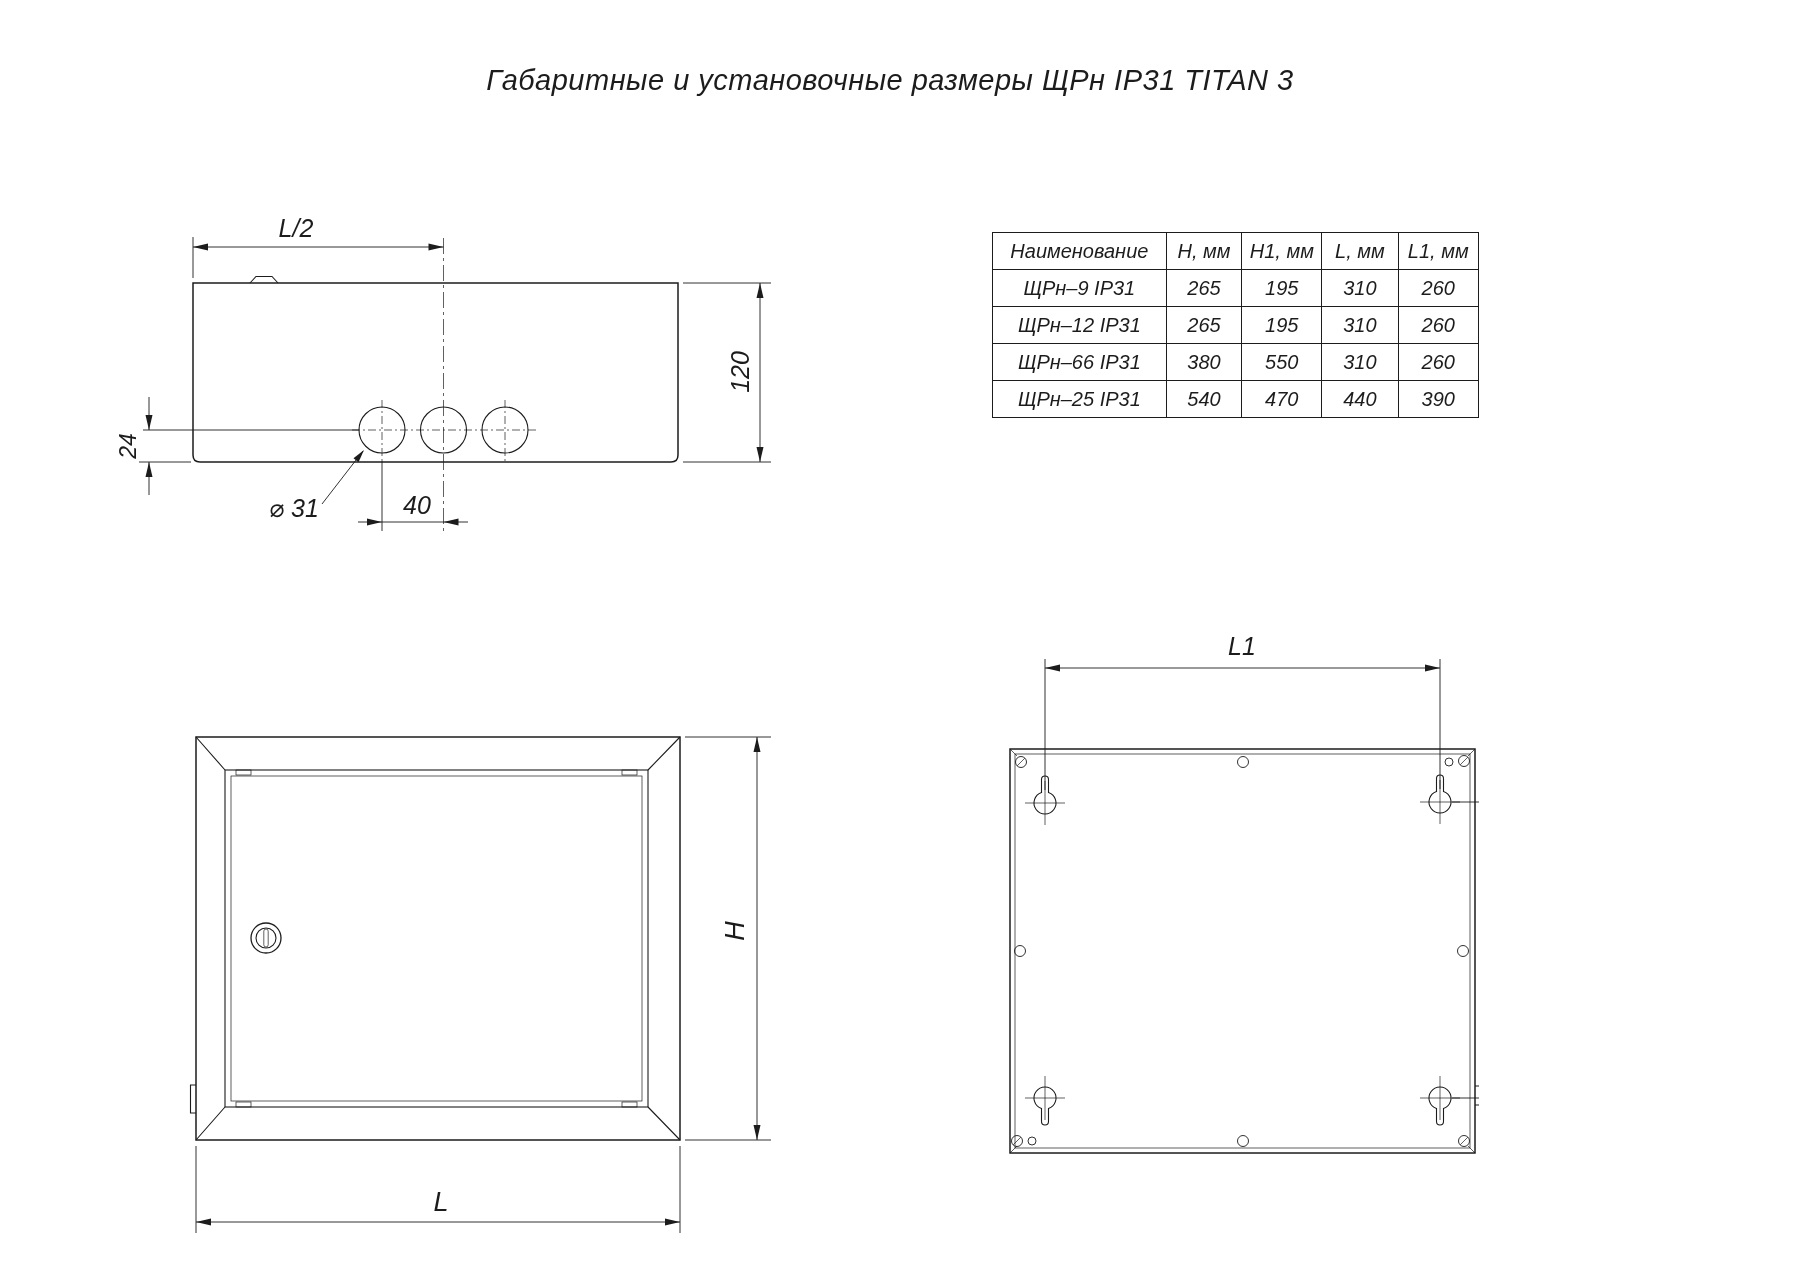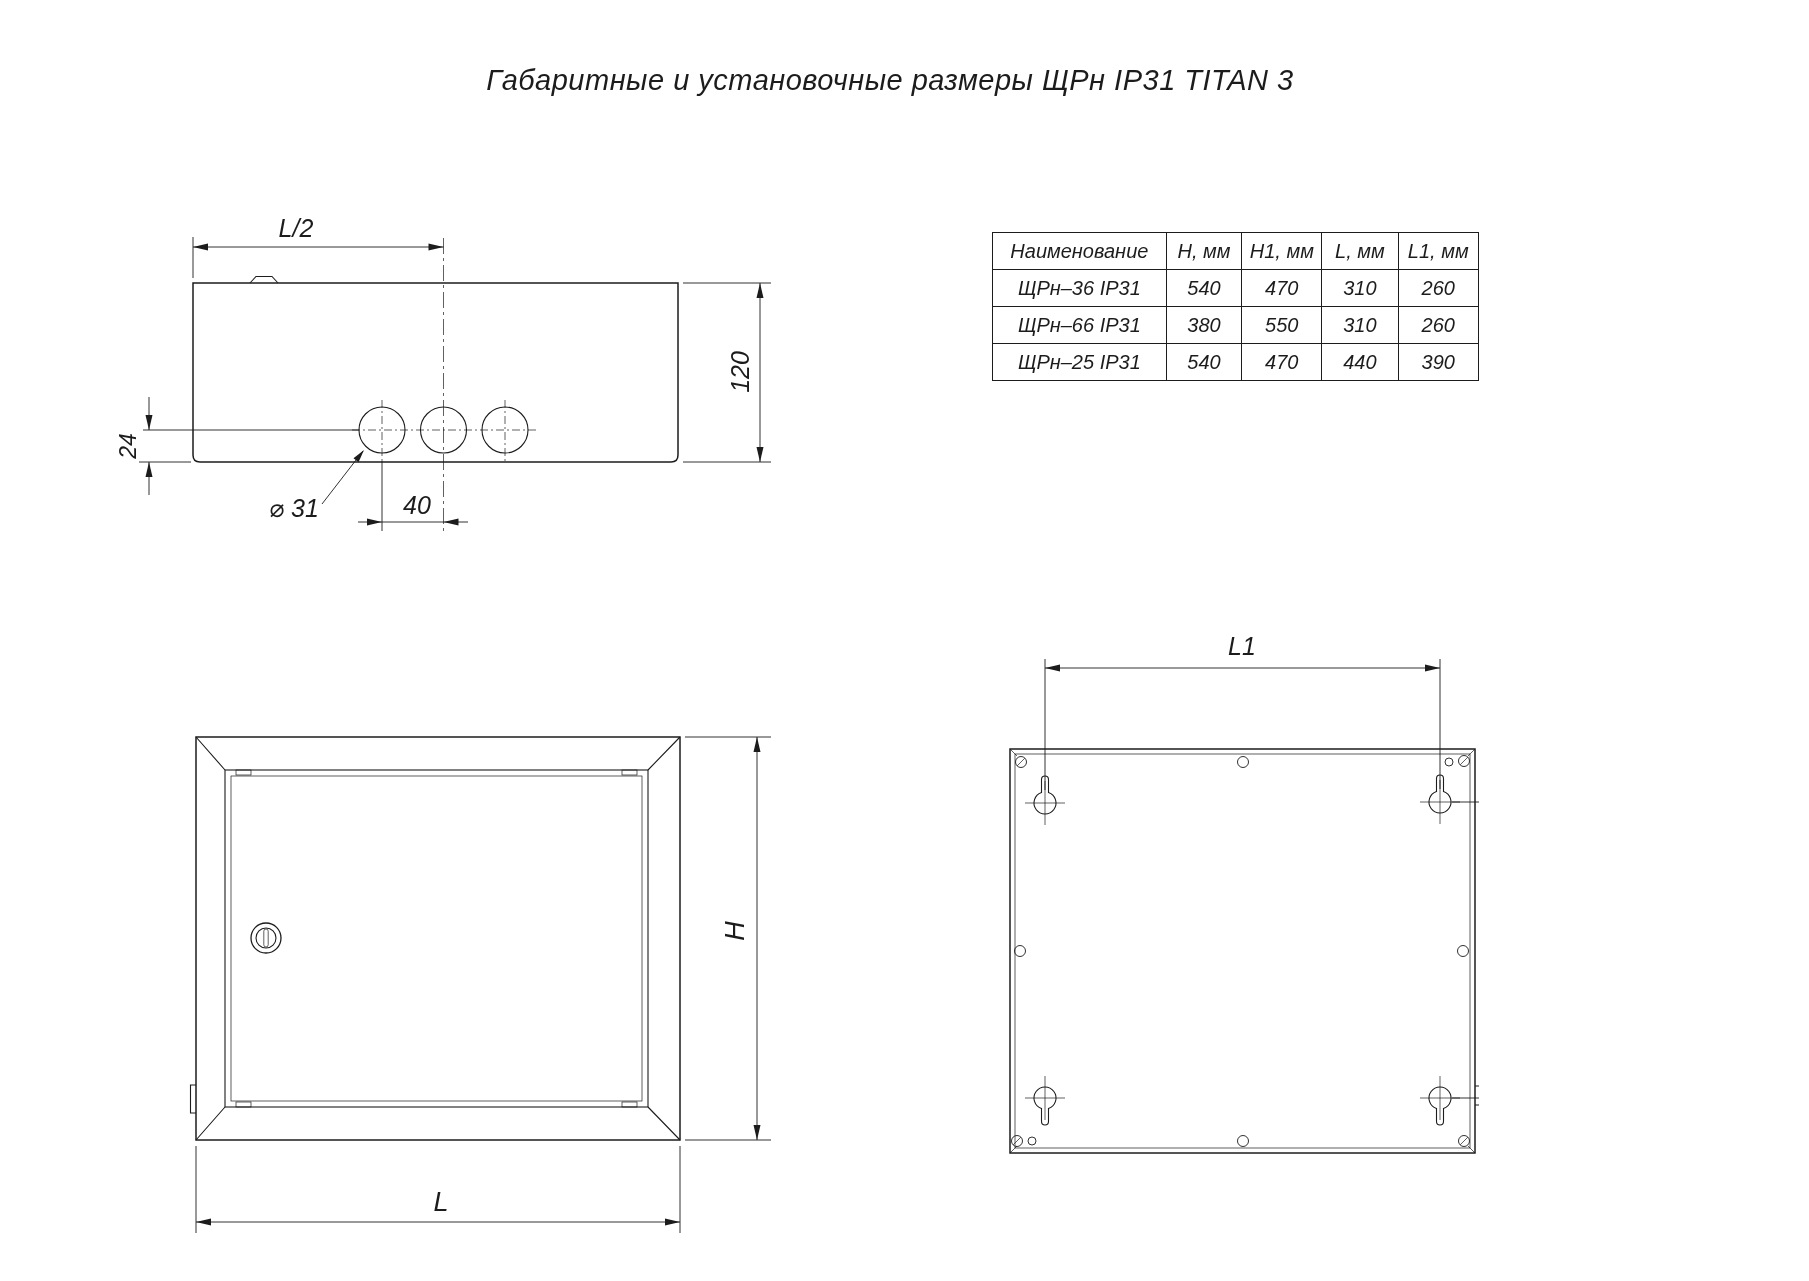--- a/index.html
+++ b/index.html
@@ -154,23 +154,30 @@
       <tr>
         <th>Наименование</th>
         <th>H, мм</th>
         <th>H1, мм</th>
         <th>L, мм</th>
         <th>L1, мм</th>
       </tr>
     </thead>
     <tbody>
       <tr>
-        <td>ЩРн–36 IP31</td>
-        <td>540</td>
-        <td>470</td>
+        <td>ЩРн–9 IP31</td>
+        <td>265</td>
+        <td>195</td>
+        <td>310</td>
+        <td>260</td>
+      </tr>
+      <tr>
+        <td>ЩРн–12 IP31</td>
+        <td>265</td>
+        <td>195</td>
         <td>310</td>
         <td>260</td>
       </tr>
       <tr>
         <td>ЩРн–66 IP31</td>
         <td>380</td>
         <td>550</td>
         <td>310</td>
         <td>260</td>
       </tr>

